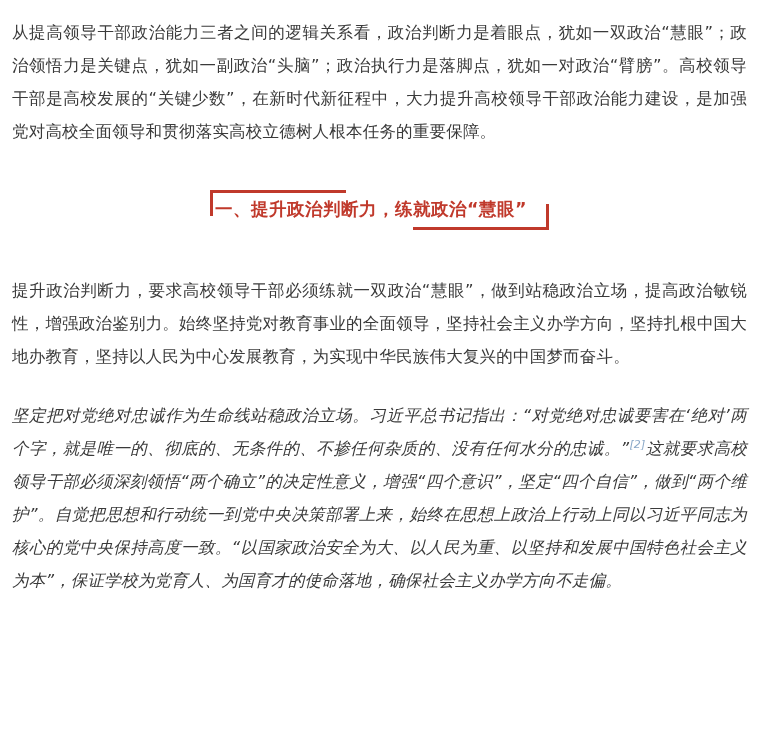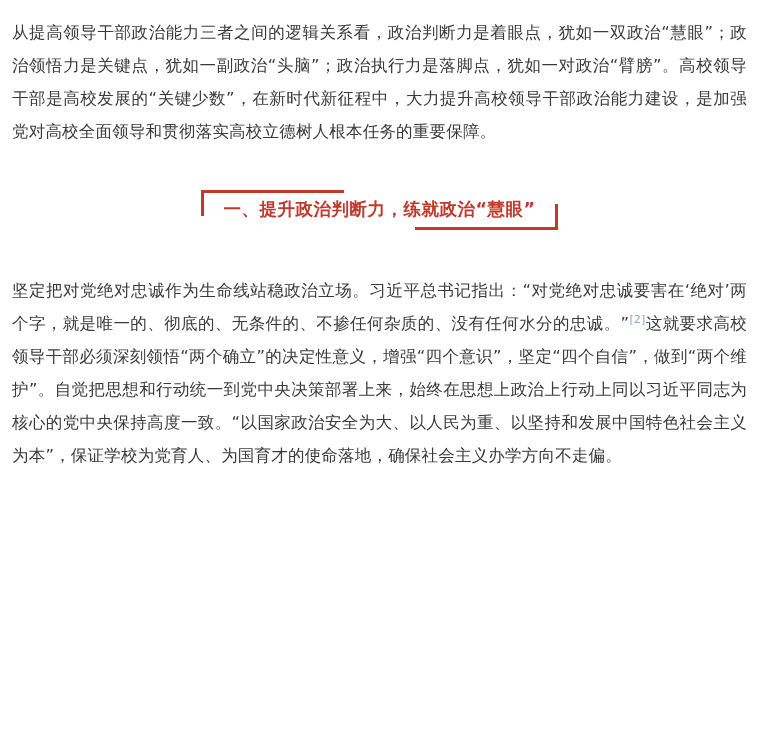--- a/index.html
+++ b/index.html
@@ -35,21 +35,21 @@
     font-style: italic;
   }
   .heading-wrap {
     display: flex;
     justify-content: center;
     align-items: center;
     margin: 42px 0 44px 0;
   }
   .heading-box {
     position: relative;
-    padding: 7px 22px 9px 22px;
+    padding: 7px 22px 9px 5px;
     font-size: 17.5px;
     font-weight: bold;
     color: #c0392b;
     letter-spacing: 0.5px;
     white-space: nowrap;
   }
   .heading-box::before,
   .heading-box::after {
     content: "";
     position: absolute;
@@ -100,16 +100,17 @@
   <p class="para para-first">从提高领导干部政治能力三者之间的逻辑关系看，政治判断力是着眼点，犹如一双政治“慧眼”；政治领悟力是关键点，犹如一副政治“头脑”；政治执行力是落脚点，犹如一对政治“臂膀”。高校领导干部是高校发展的“关键少数”，在新时代新征程中，大力提升高校领导干部政治能力建设，是加强党对高校全面领导和贯彻落实高校立德树人根本任务的重要保障。</p>
 
   <div class="heading-wrap">
     <div class="heading-box">
       <span class="heading-line-top"></span>
       <span class="heading-line-bottom"></span>
       <span>一、提升政治判断力，练就政治“慧眼”</span>
     </div>
   </div>
 
+  <p class="para">提升政治判断力，要求高校领导干部必须练就一双政治“慧眼”，做到站稳政治立场，提高政治敏锐性，增强政治鉴别力。始终坚持党对教育事业的全面领导，坚持社会主义办学方向，坚持扎根中国大地办教育，坚持以人民为中心发展教育，为实现中华民族伟大复兴的中国梦而奋斗。</p>
 
   <p class="para"><span>坚定把对党绝对忠诚作为生命线站稳政治立场。习近平总书记指出：“对党绝对忠诚要害在‘绝对’两个字，就是唯一的、彻底的、无条件的、不掺任何杂质的、没有任何水分的忠诚。”</span><span class="footnote-ref">[2]</span><span>这就要求高校领导干部必须深刻领悟“两个确立”的决定性意义，增强“四个意识”，坚定“四个自信”，做到“两个维护”。自觉把思想和行动统一到党中央决策部署上来，始终在思想上政治上行动上同以习近平同志为核心的党中央保持高度一致。“以国家政治安全为大、以人民为重、以坚持和发展中国特色社会主义为本”，保证学校为党育人、为国育才的使命落地，确保社会主义办学方向不走偏。</span></p>
 
 </div>
 
 </body></html>

